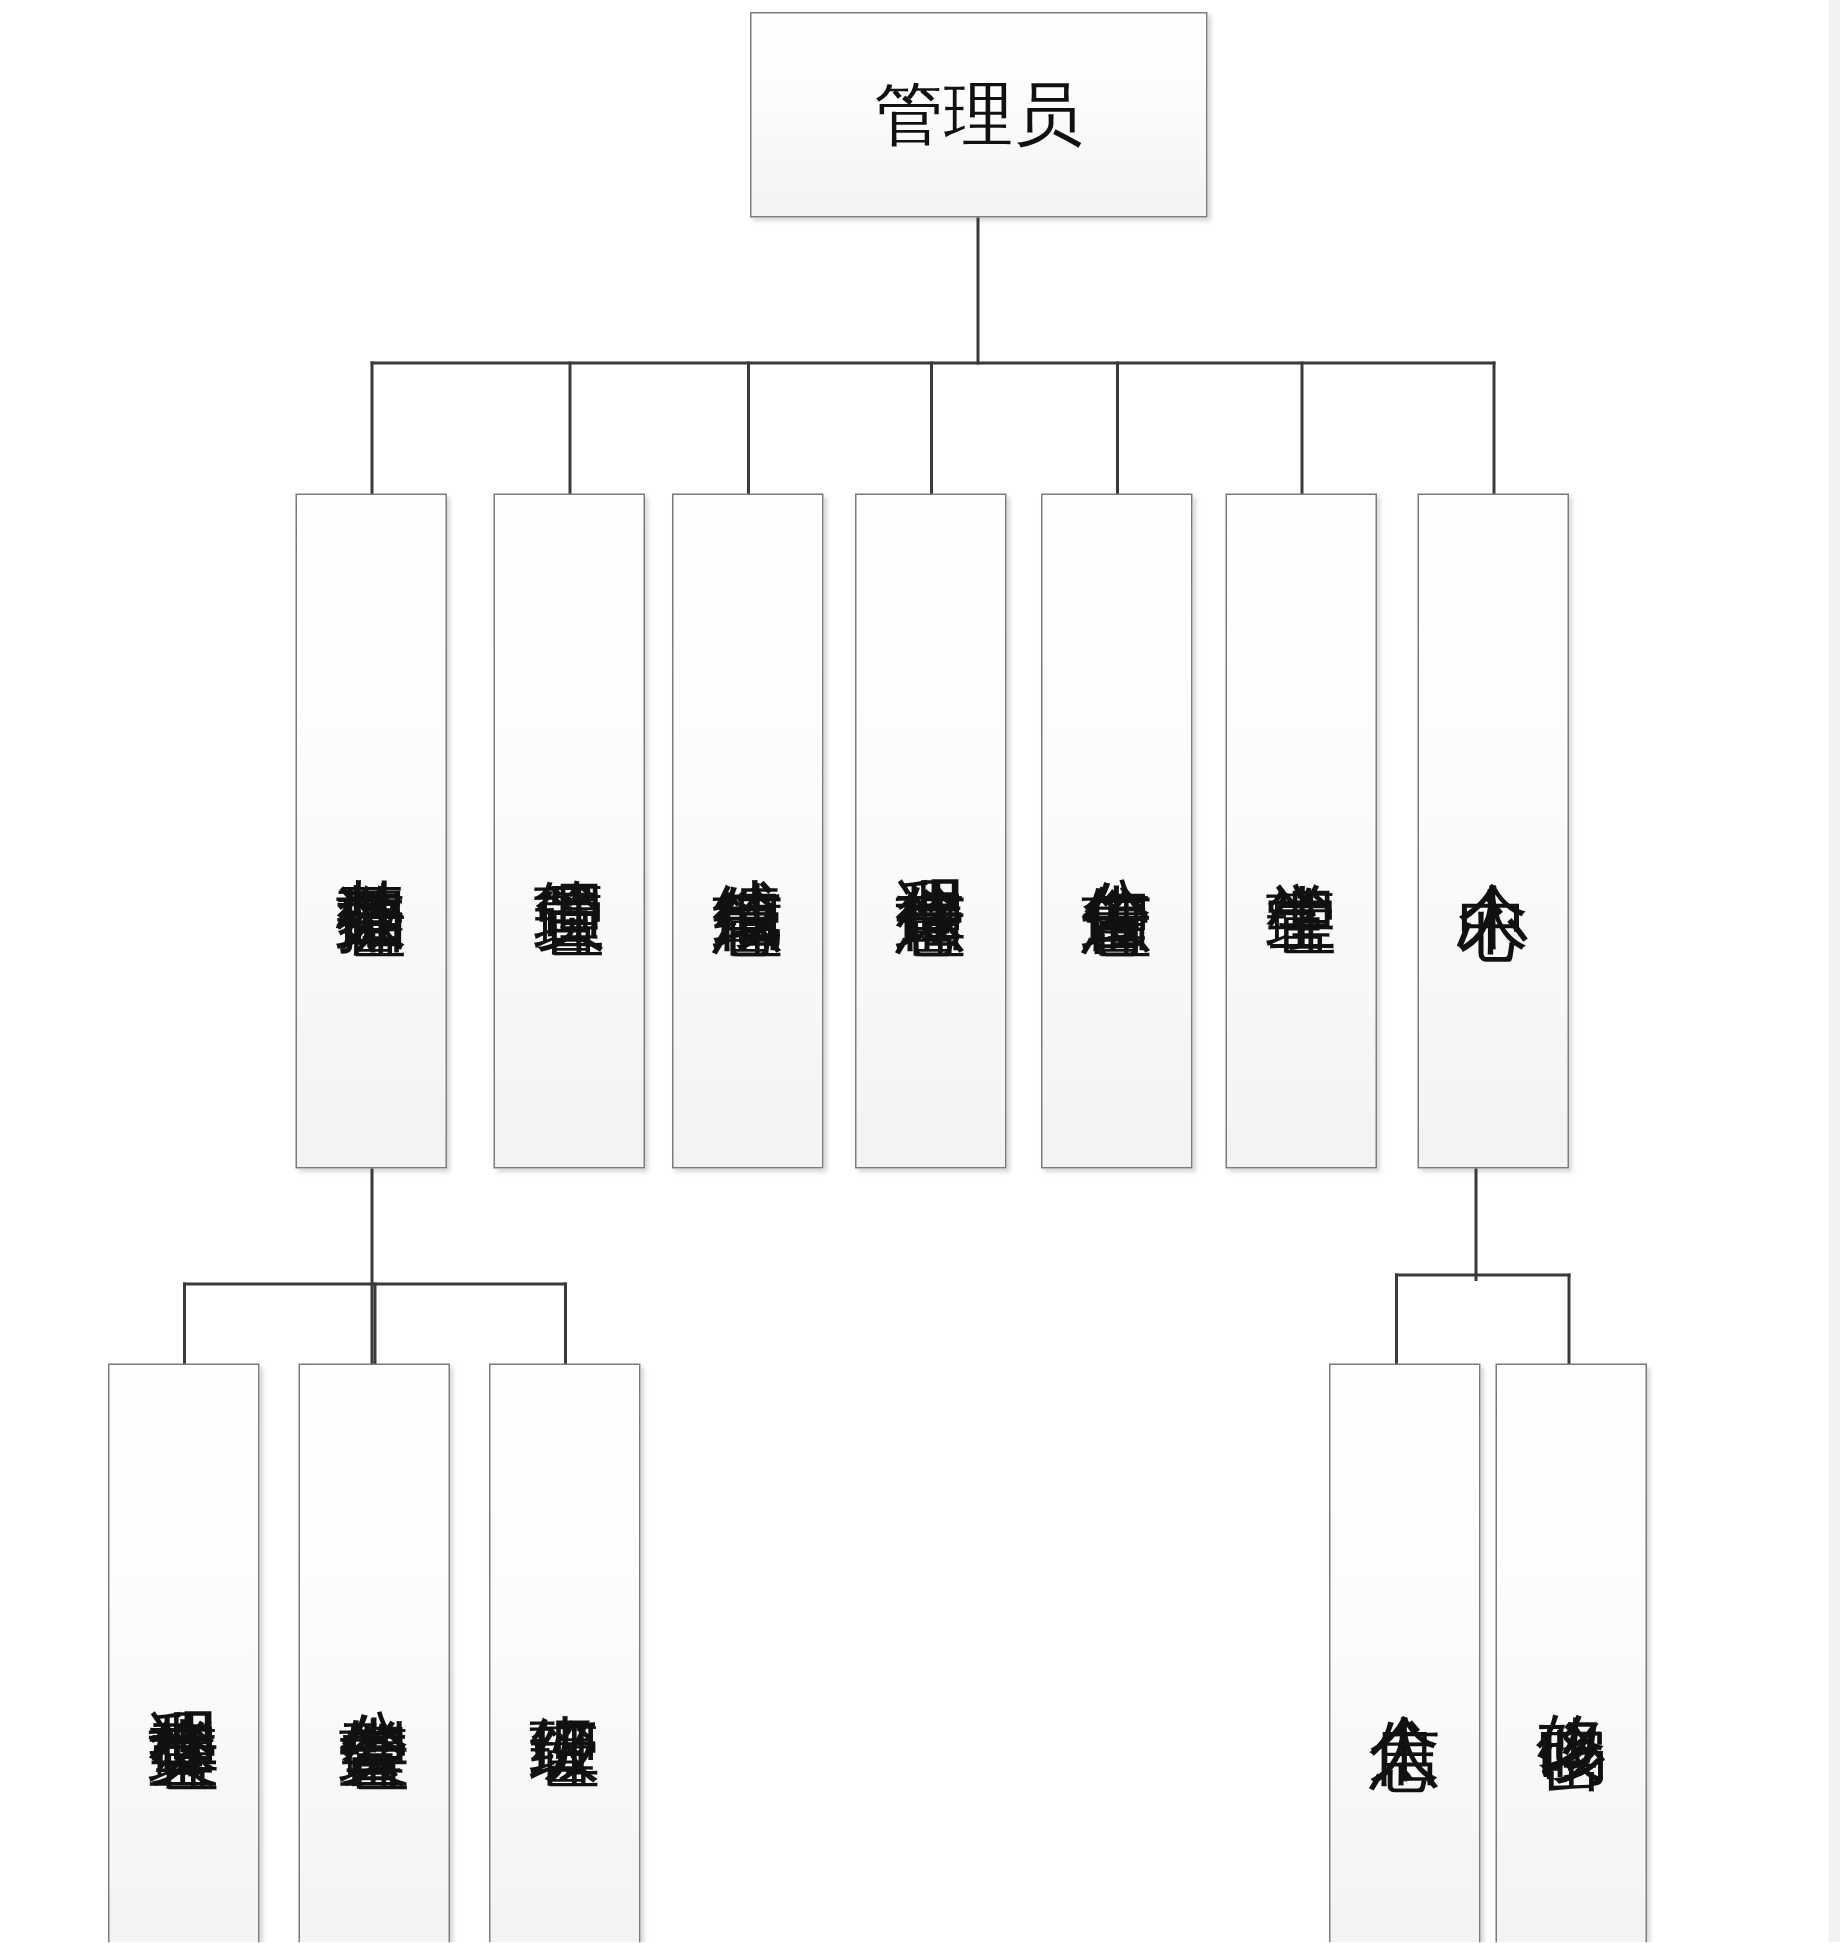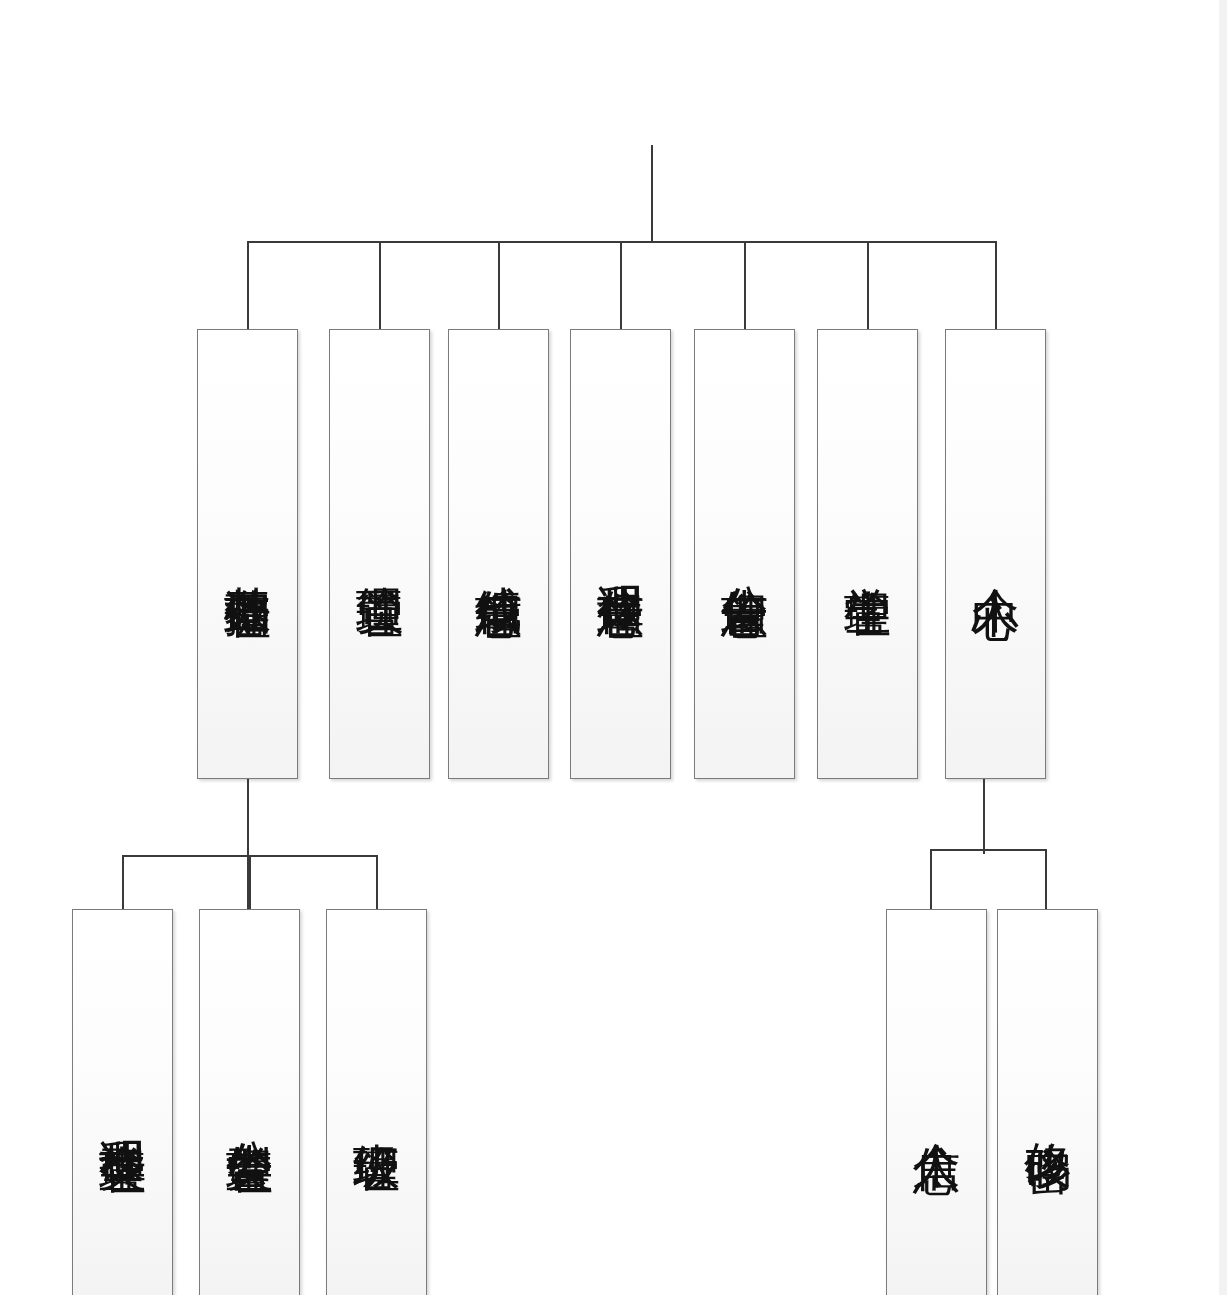--- a/index.html
+++ b/index.html
@@ -62,20 +62,23 @@
   .line.v { width: 2.4px; }
   .line.h { height: 2.4px; }
 </style>
 </head>
 <body>
 
 <div id="canvas">
 
   <div class="edge-strip"></div>
 
+  <div class="node" style="left:500px; top:8px; width:305px; height:137px;">
+    <span class="label">管理员</span>
+  </div>
 
   <div class="line v" style="left:651px; top:145px; width:2.4px; height:98px;"></div>
 
   <div class="line h" style="left:247px; top:241px; width:750px; height:2.4px;"></div>
 
   <div class="line v" style="left:247px; top:241px; height:90px;"></div>
   <div class="line v" style="left:379px; top:241px; height:90px;"></div>
   <div class="line v" style="left:498px; top:241px; height:90px;"></div>
   <div class="line v" style="left:620px; top:241px; height:90px;"></div>
   <div class="line v" style="left:744px; top:241px; height:90px;"></div>

